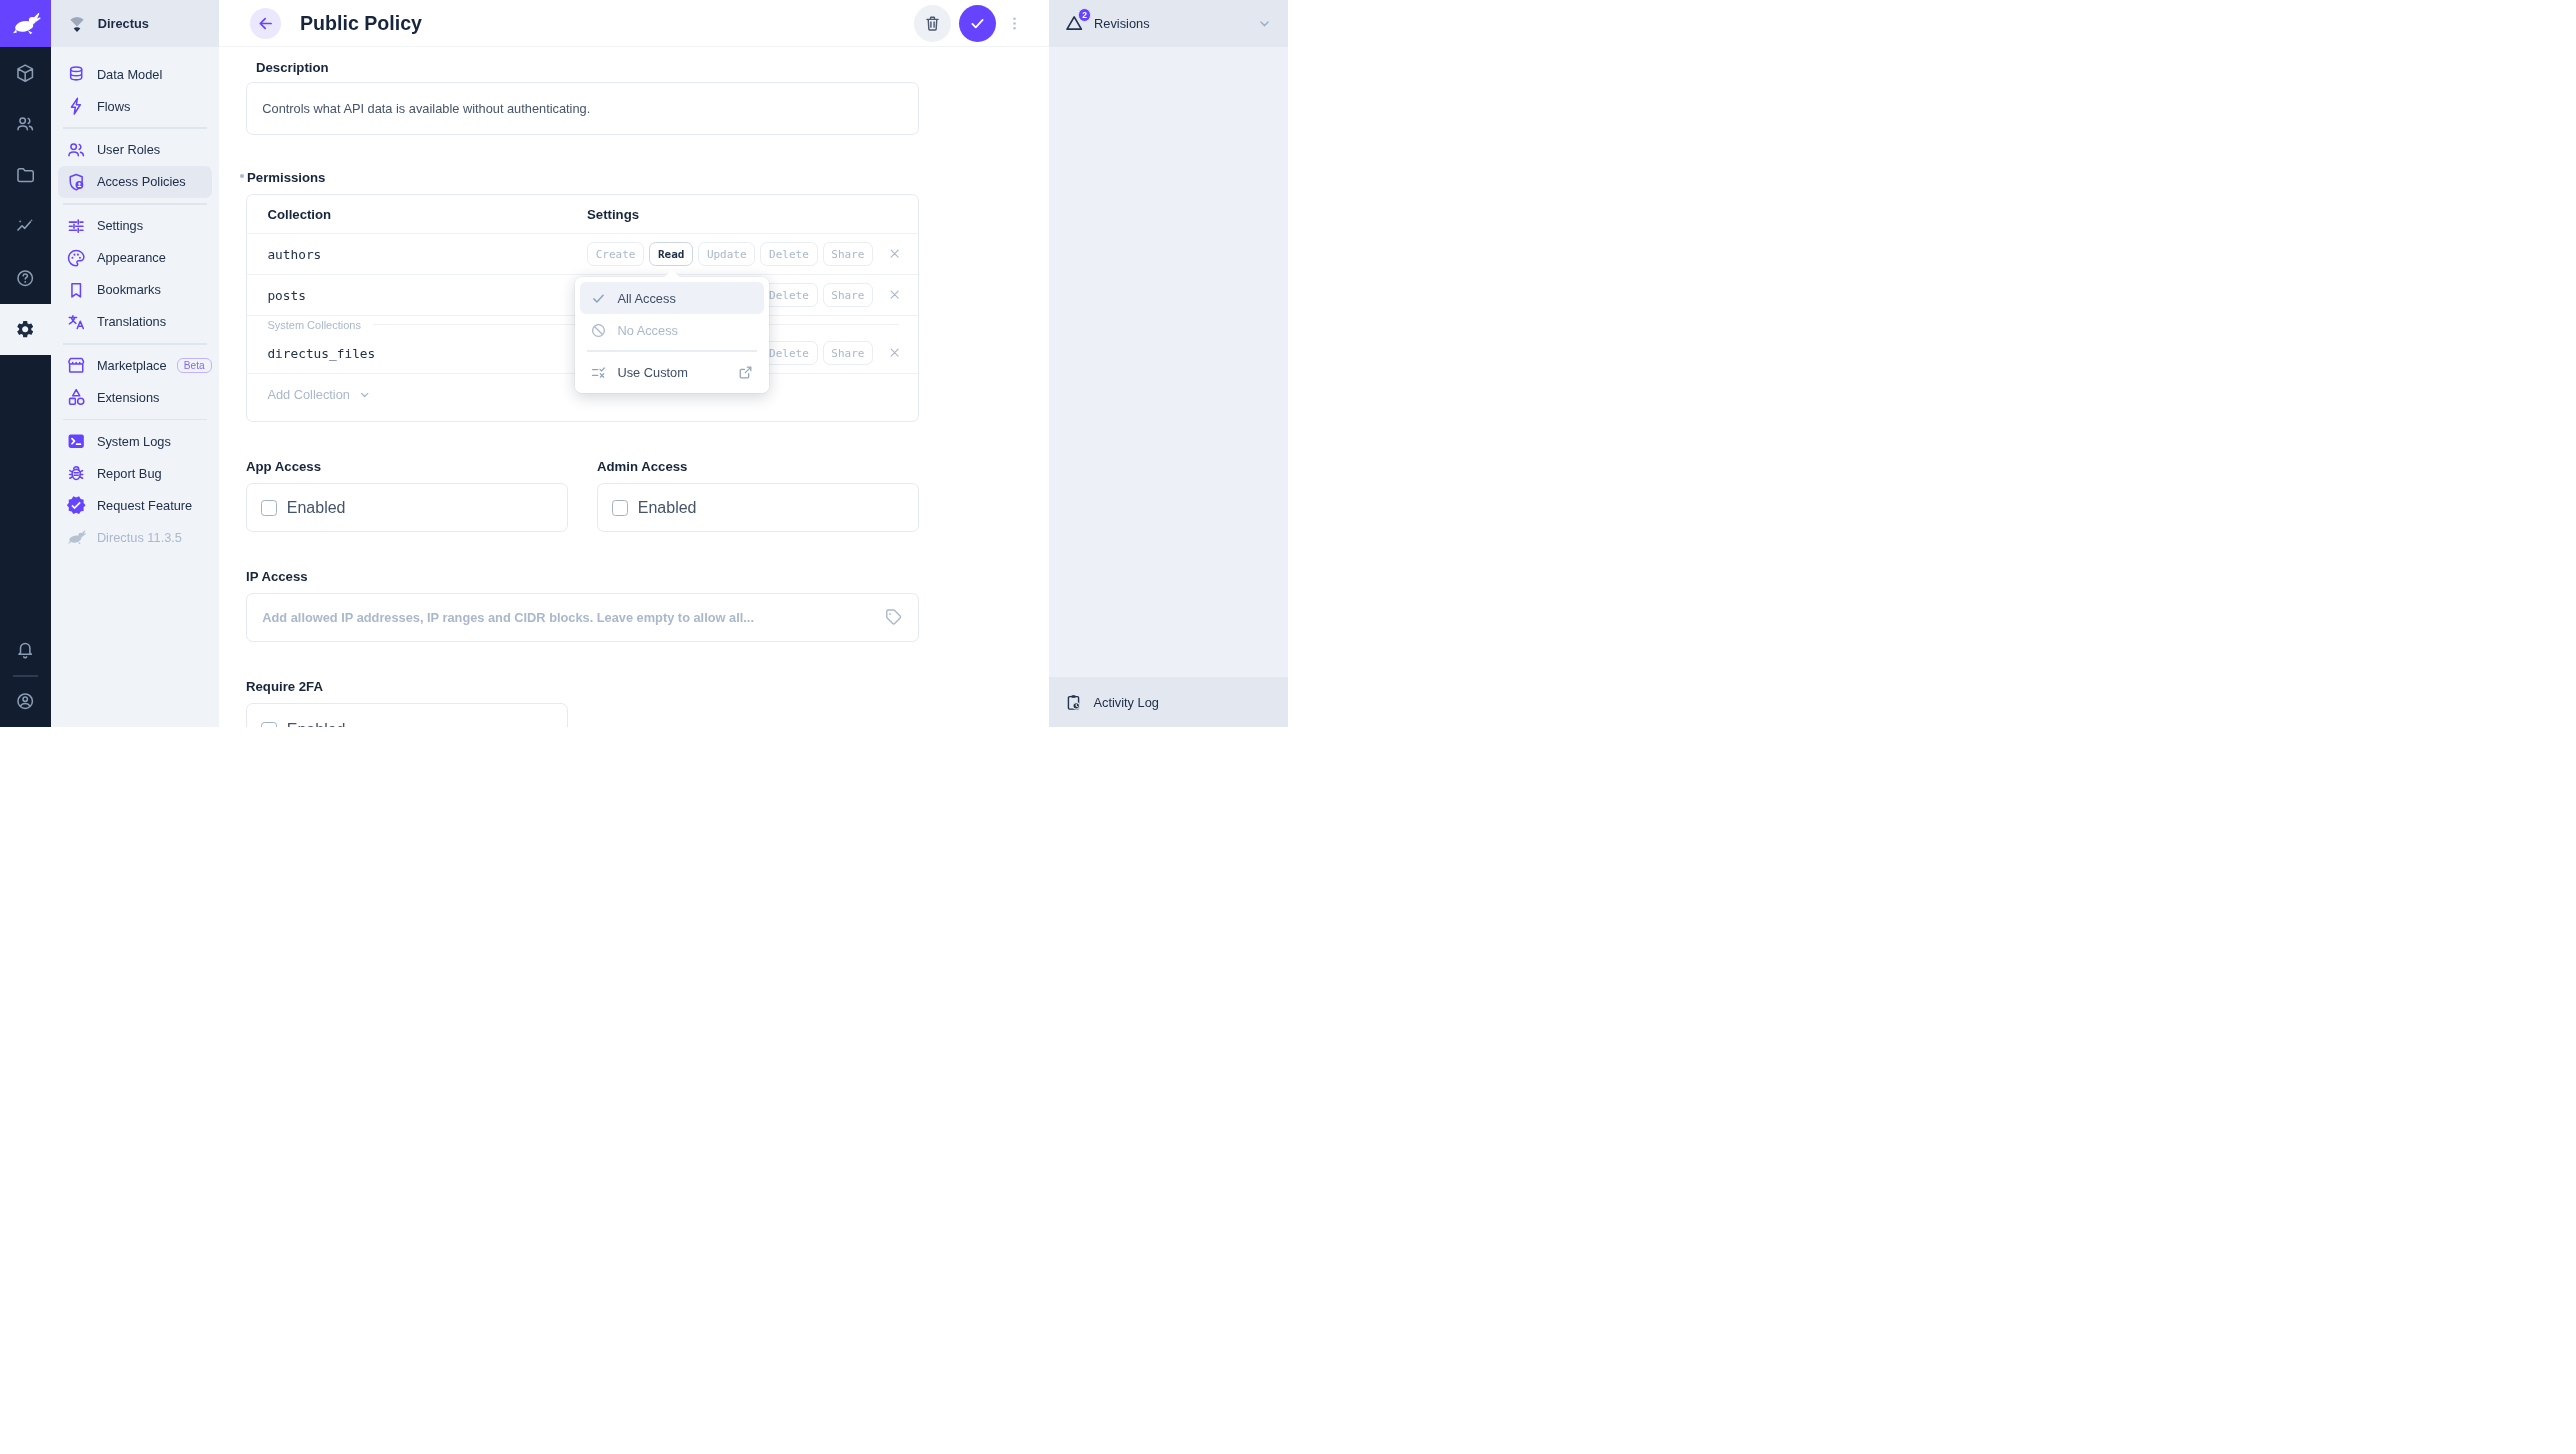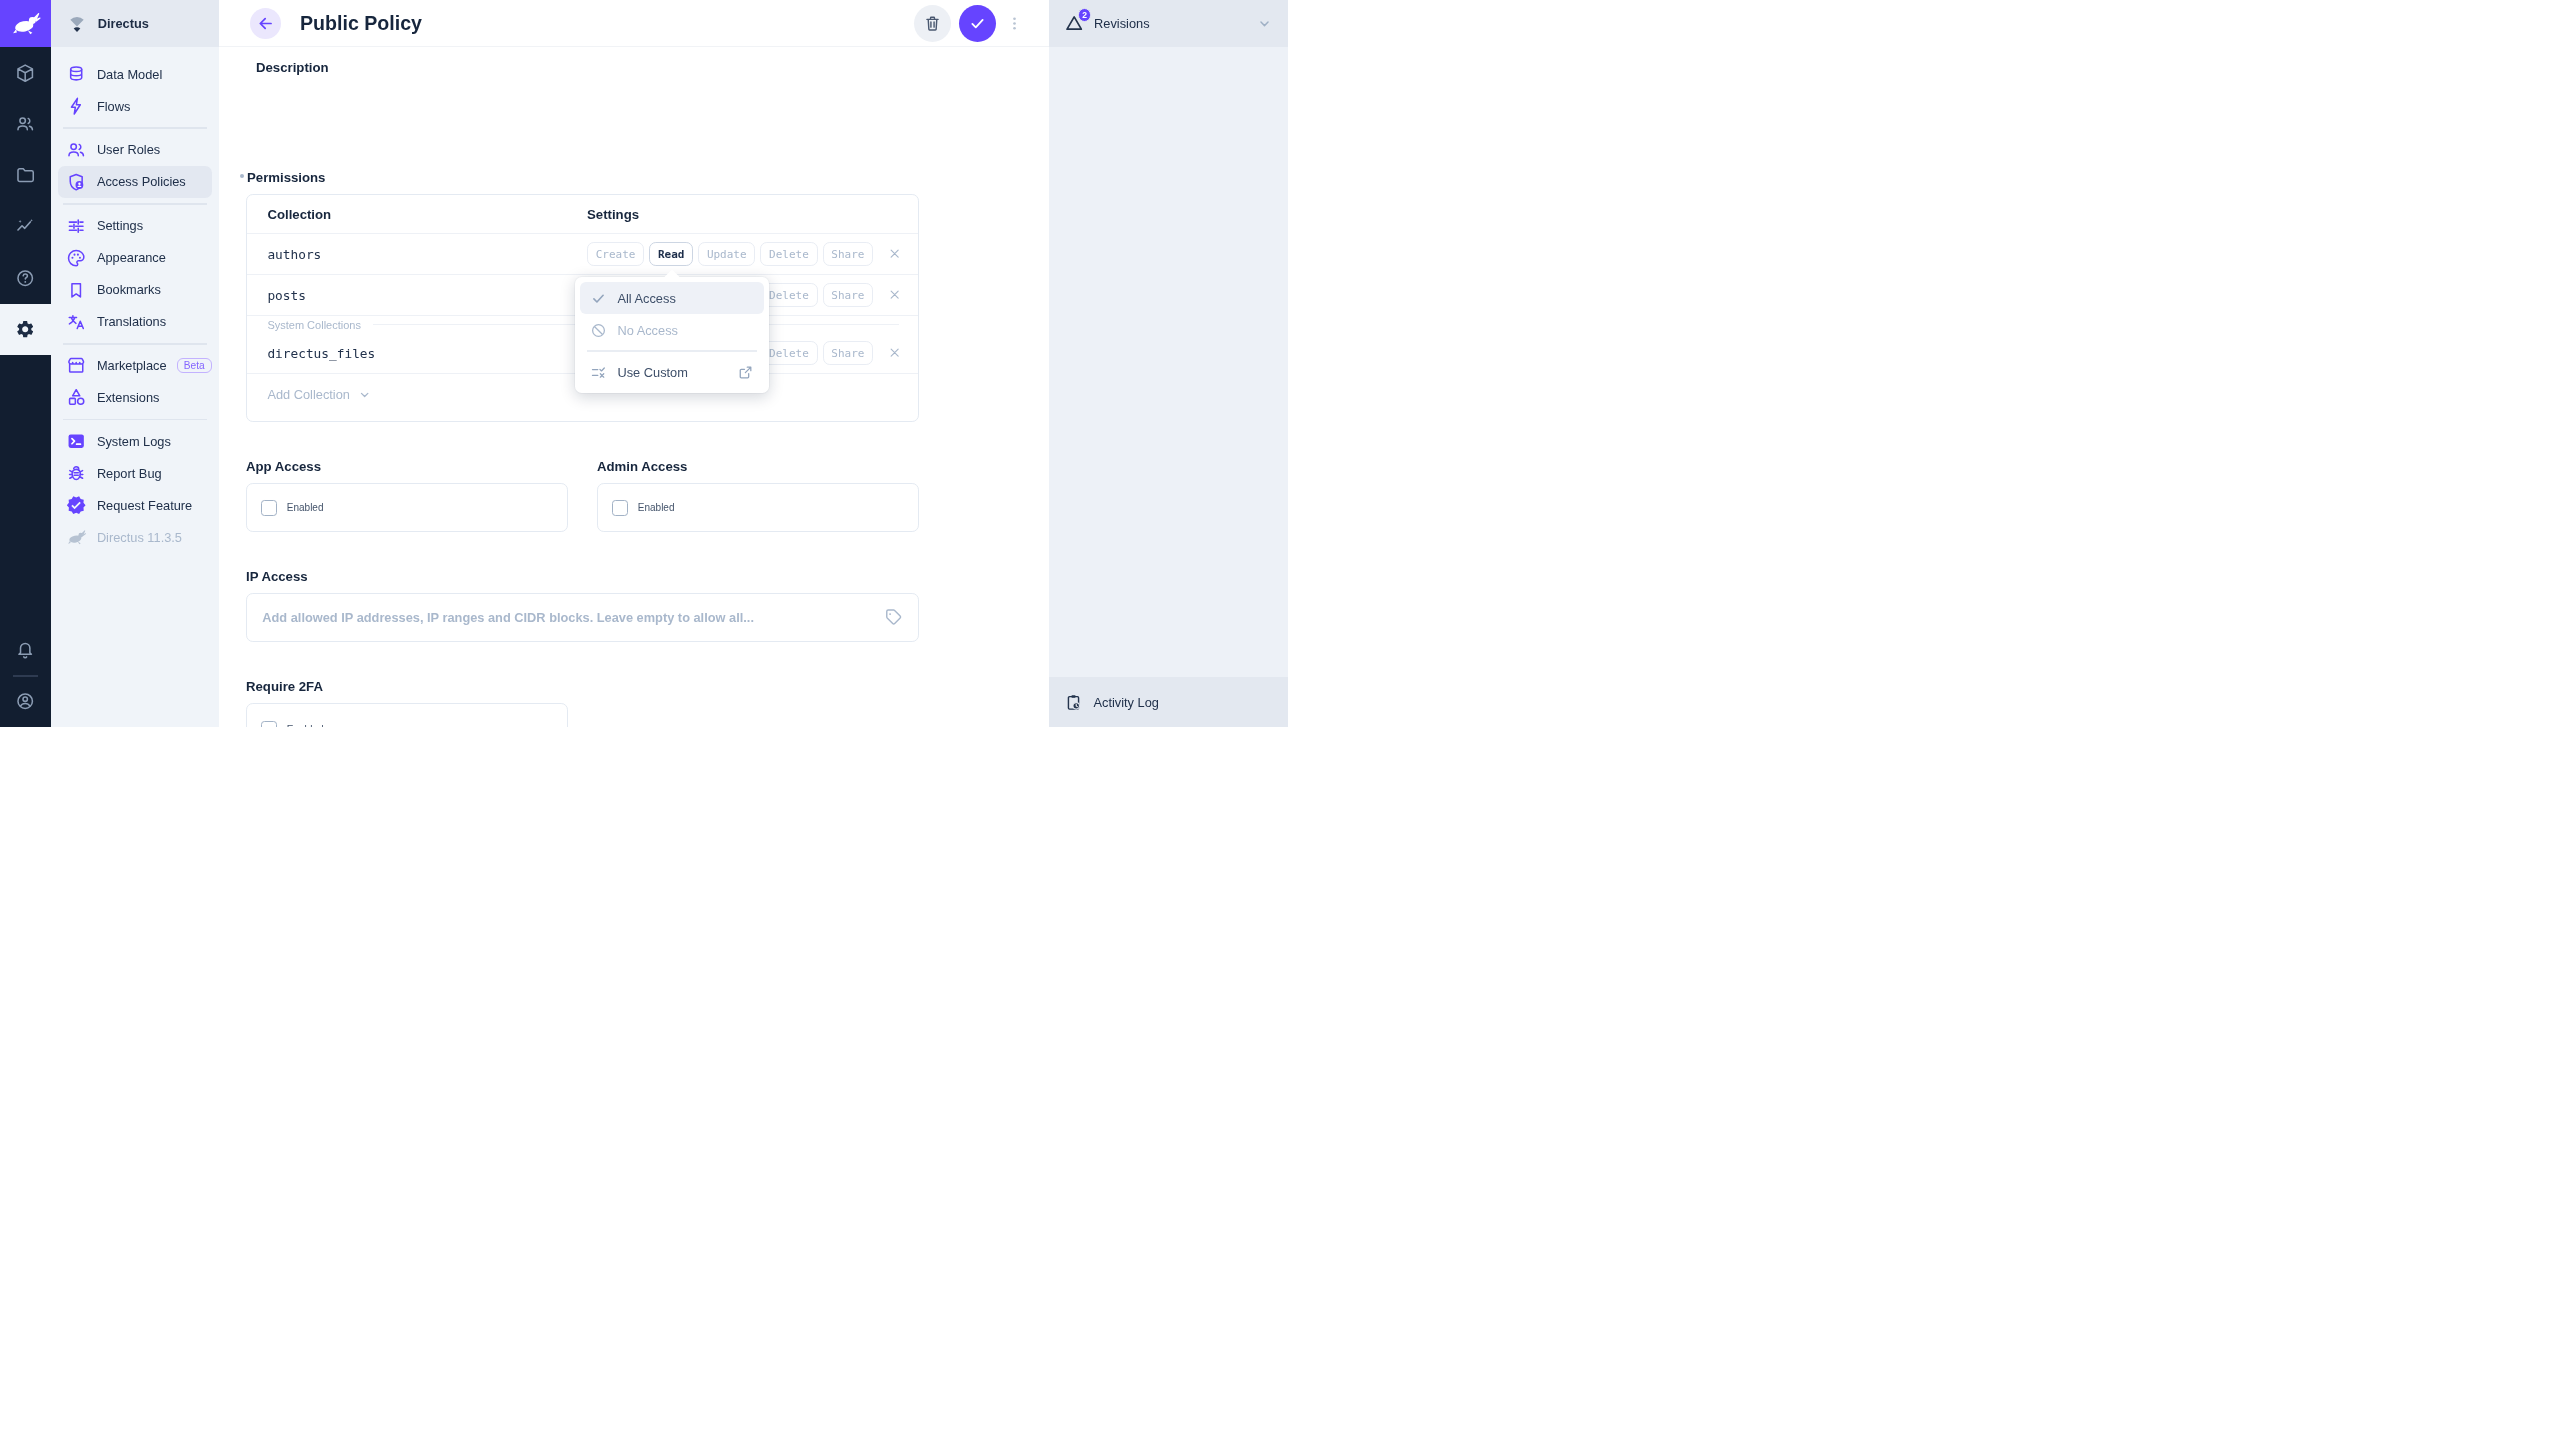--- a/index.html
+++ b/index.html
@@ -76,21 +76,21 @@
   .popup-notch { position:absolute; top:-5.1px; left:91px; width:12px; height:12px; background:#fff; transform:rotate(45deg); border-radius:1.7px; }
   .dd-item { height:32px; display:flex; align-items:center; gap:10.2px; padding:0 10.2px; border-radius:6px; font-size:12.8px; color:#3d4e68; cursor:pointer; position:relative; }
   .dd-item svg { width:17px; height:17px; color:#93a5bd; flex:none; }
   .dd-item.sel { background:#eef1f7; }
   .dd-item.dis { color:#a9b8cc; }
   .dd-item.dis svg { color:#a9b8cc; }
   .dd-trail { margin-left:auto; width:17px; height:17px; color:#a0b0c5; }
   .dd-trail svg { width:17px; height:17px; }
   .dd-div { height:1.7px; background:#e9edf3; margin:4.3px 6.8px; }
 
-  .check-box-field { display:flex; align-items:center; padding-left:13.6px; gap:10.2px; font-size:10px; color:#44546b; }
+  .check-box-field { display:flex; align-items:center; padding-left:13.6px; gap:10.2px; font-size:16px; color:#44546b; }
   .cb { width:16px; height:16px; border:1.7px solid #a2b2c6; border-radius:3.4px; background:#fff; flex:none; cursor:pointer; }
 
   .ip-box { left:27px; top:593px; width:673px; height:49px; display:flex; align-items:center; padding:0 15.3px;font-weight:bold; }
   .ip-ph { font-size:12.8px; color:#a9b8cc; }
   .tag-ic { margin-left:auto; width:19px; height:19px; color:#a9b8cc; }
   .tag-ic svg { width:19px; height:19px; }
 
   
   .rightbar { width:239px; flex:none; background:#edf1f7; display:flex; flex-direction:column; }
   .rb-head { height:47px; background:#e3e8f0; display:flex; align-items:center; padding:0 15.3px; gap:9.4px; flex:none; }
@@ -428,20 +428,23 @@
         </div>
         <div class="dots-btn">
           <svg viewBox="0 0 22 22" width="19" height="19">
               <use href="#i-dots-v"></use>
             </svg>
         </div>
       </div>
     </div>
 
     <div class="field-label" style="left:37px; top:60px">Description</div>
+    <div class="box desc-box">
+      <span>Controls what API data is available without authenticating.</span>
+    </div>
 
     <div class="perm-dot"></div>
     <div class="field-label" style="left:28px; top:170px">Permissions</div>
     <div class="box perm-table">
       <div class="t-head">
         <span class="c1">Collection</span>
         <span class="col-actions">Settings</span>
       </div>
       <div class="t-row">
         <span class="row-name">authors</span>

